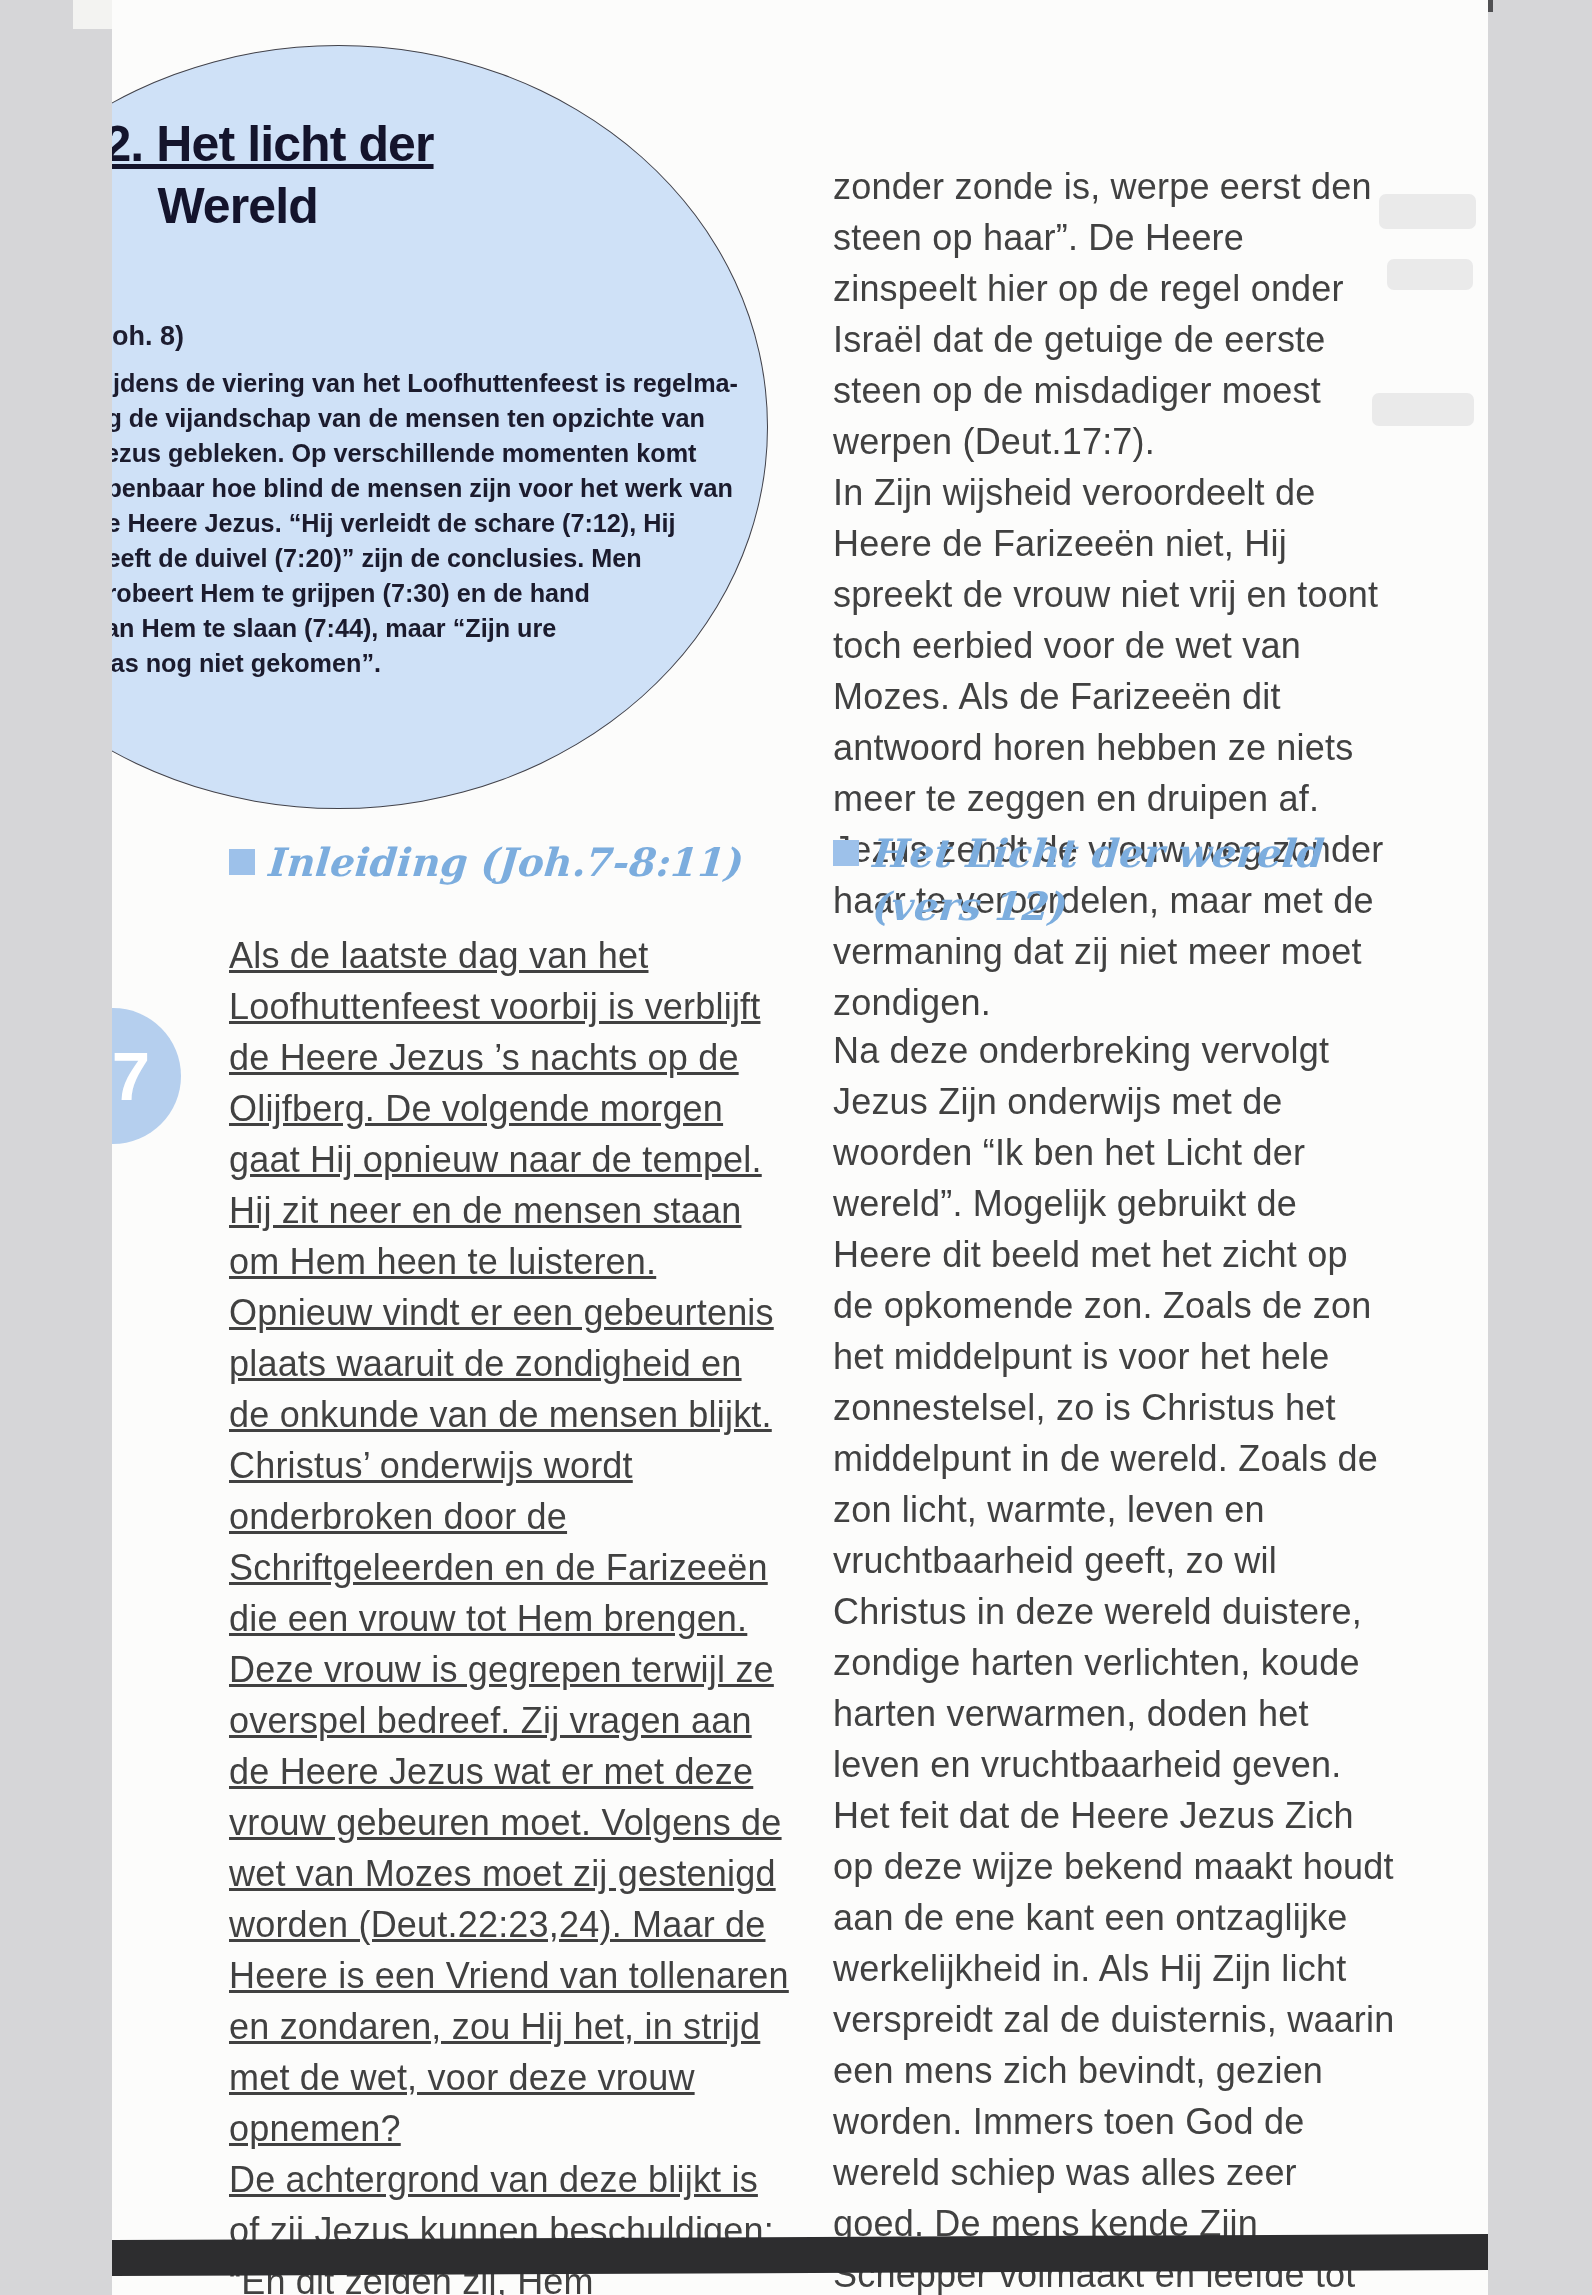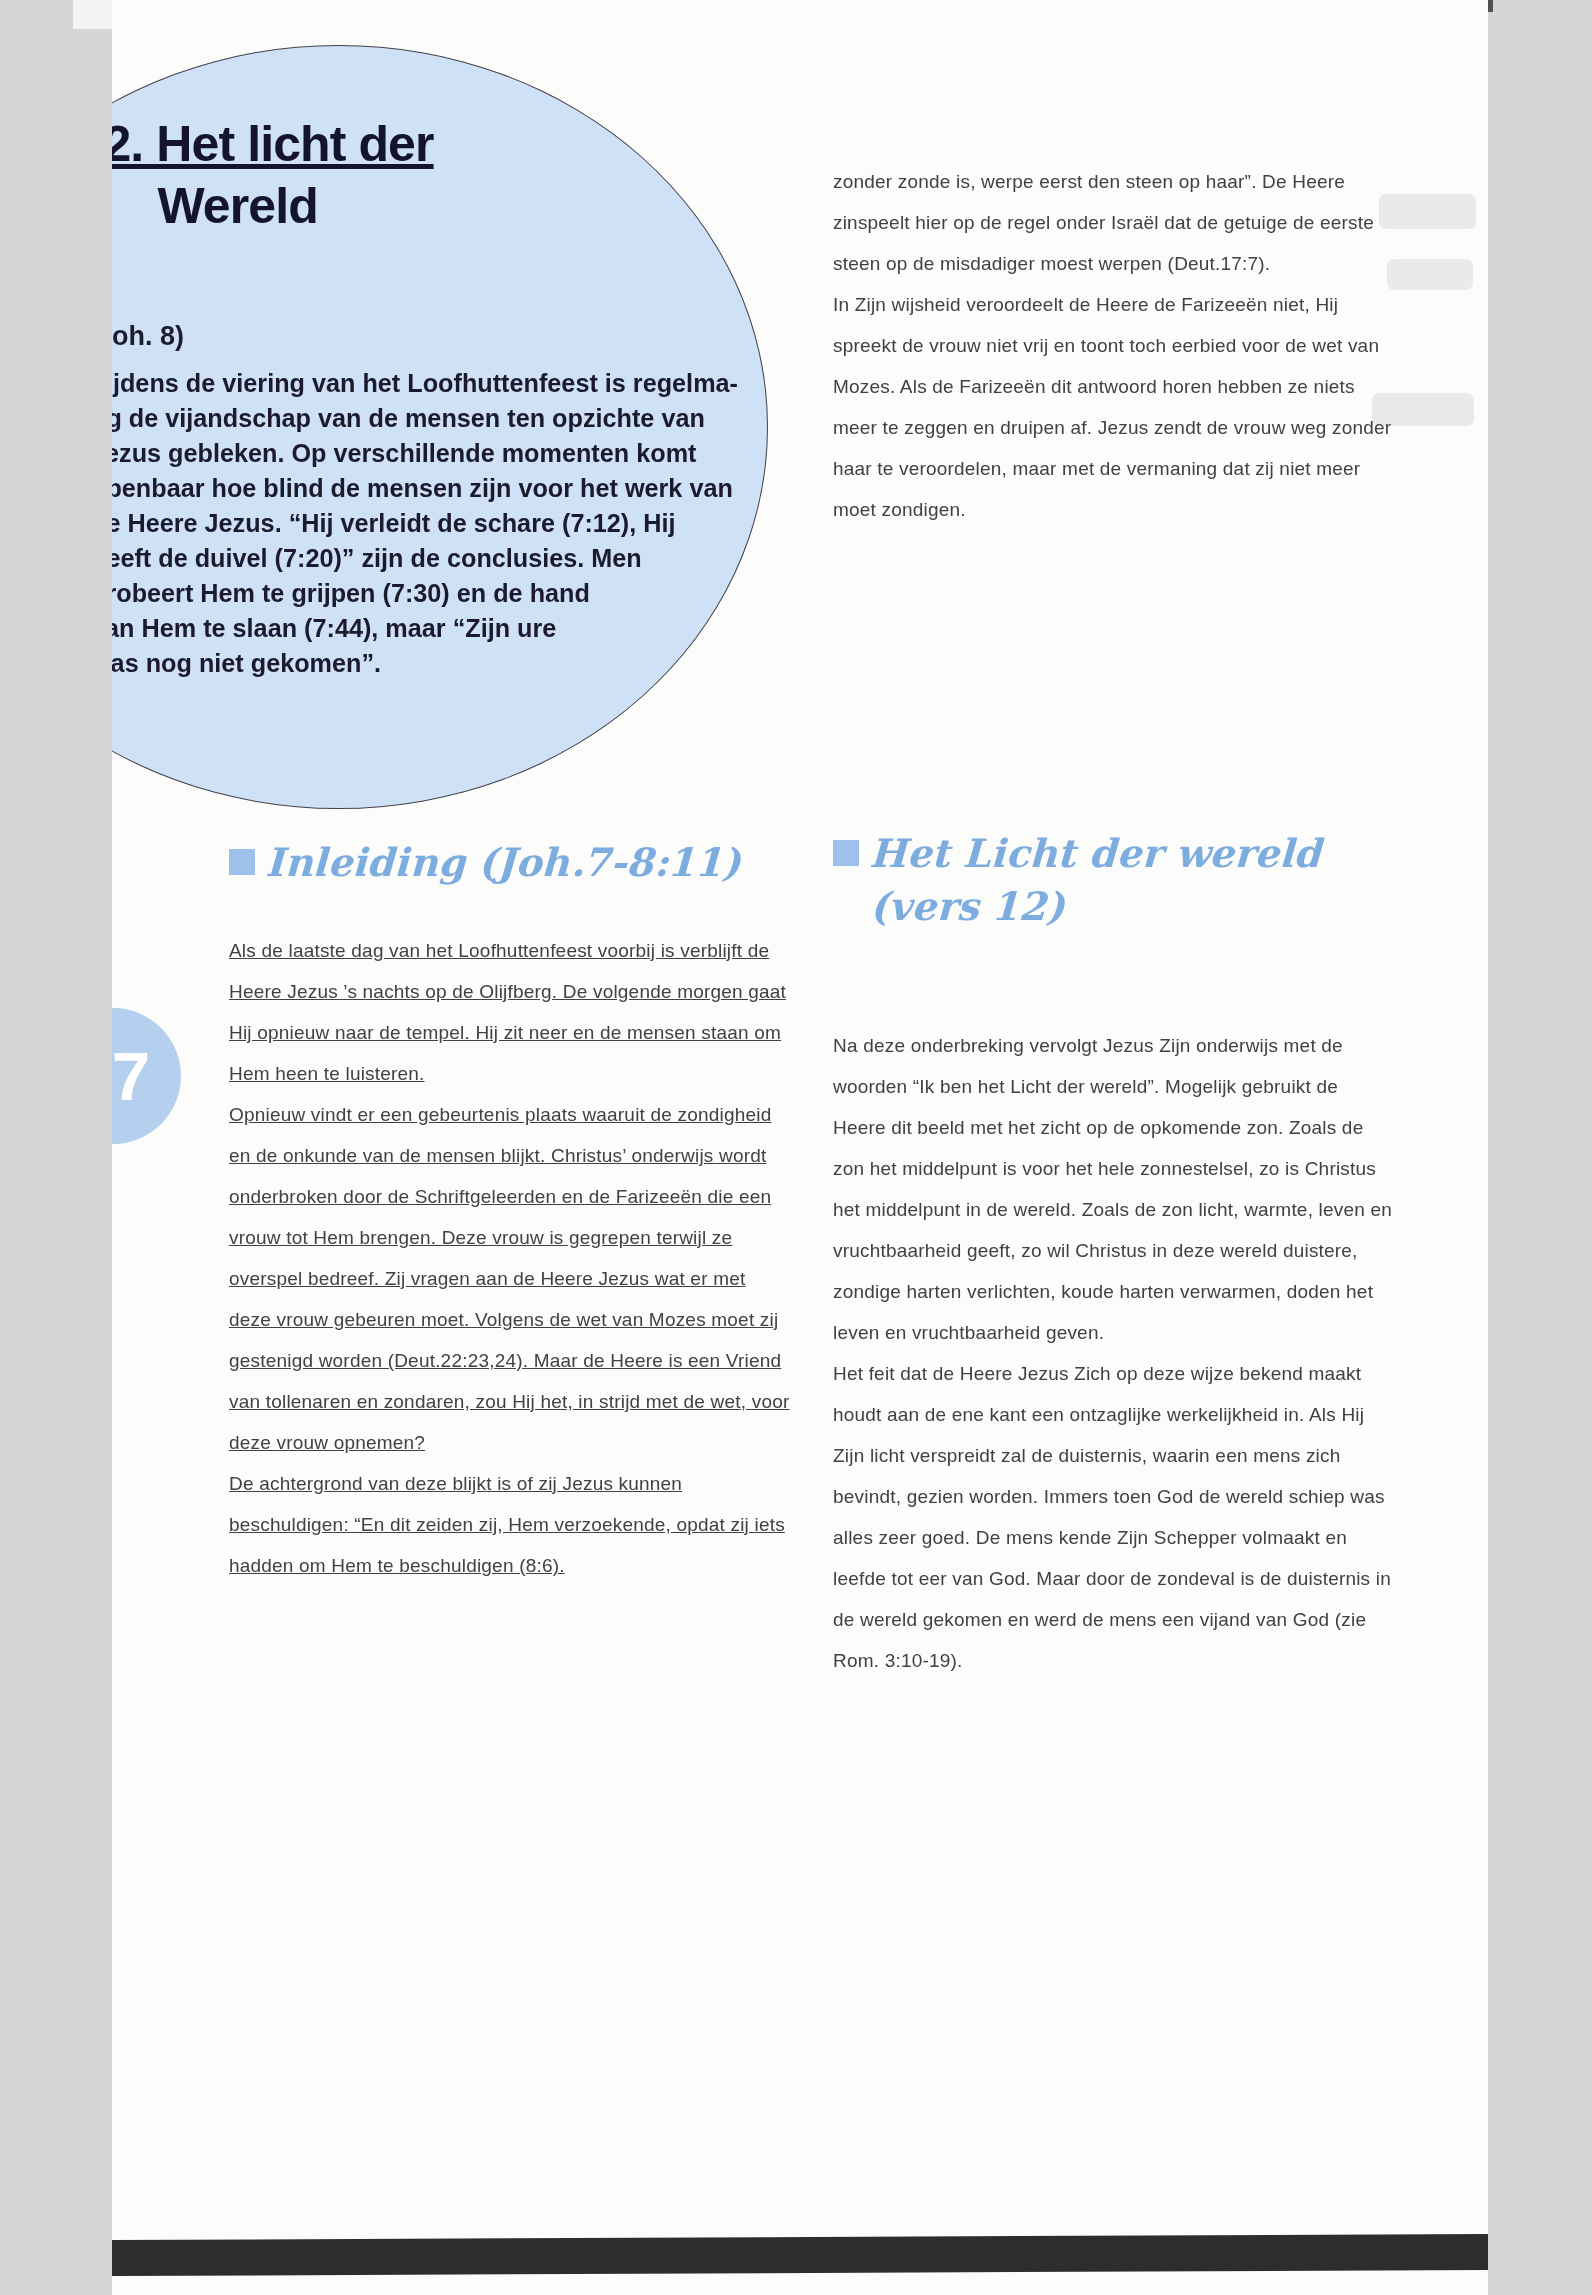--- a/index.html
+++ b/index.html
@@ -35,21 +35,21 @@
 
   .heading { position:absolute; }
   .heading-left { left:117px; top:839px; display:flex; align-items:center; gap:14px; }
   .heading-right { left:721px; top:830px; }
   .heading-right .hrow { display:flex; align-items:center; gap:14px; }
   .heading-right .hline2 { margin-left:40px; margin-top:7px; }
   .square { display:inline-block; width:26px; height:26px; background:#9dc1ea; flex:0 0 auto; }
   .script { font-family:"DejaVu Serif", serif; font-style:italic; font-weight:bold;
     font-size:39px; color:var(--heading-blue,#7cadde); transform:skewX(-5deg); display:inline-block; }
 
-  .col { position:absolute; width:563px; font-size:19px; line-height:41px; color:#414141; letter-spacing:0.2px; }
+  .col { position:absolute; width:563px; font-size:36px; line-height:51px; color:#414141; letter-spacing:0.2px; }
   .col p { margin:0; }
   .col-left { left:117px; top:930px;text-decoration:underline; }
   .col-right-top { left:721px; top:161px; }
   .col-right { left:721px; top:1025px; }
 
   .page-num { position:absolute; left:-67px; top:1008px; width:136px; height:136px; border-radius:50%;
     background:var(--circle-blue,#b5cfee); color:#ffffff; font-size:69px; font-weight:bold;
     display:flex; align-items:center; justify-content:flex-end; padding-right:31px; }
 
   .bottom-bar { position:absolute; left:-10.4px; top:2237px; width:1402px; height:36px;

